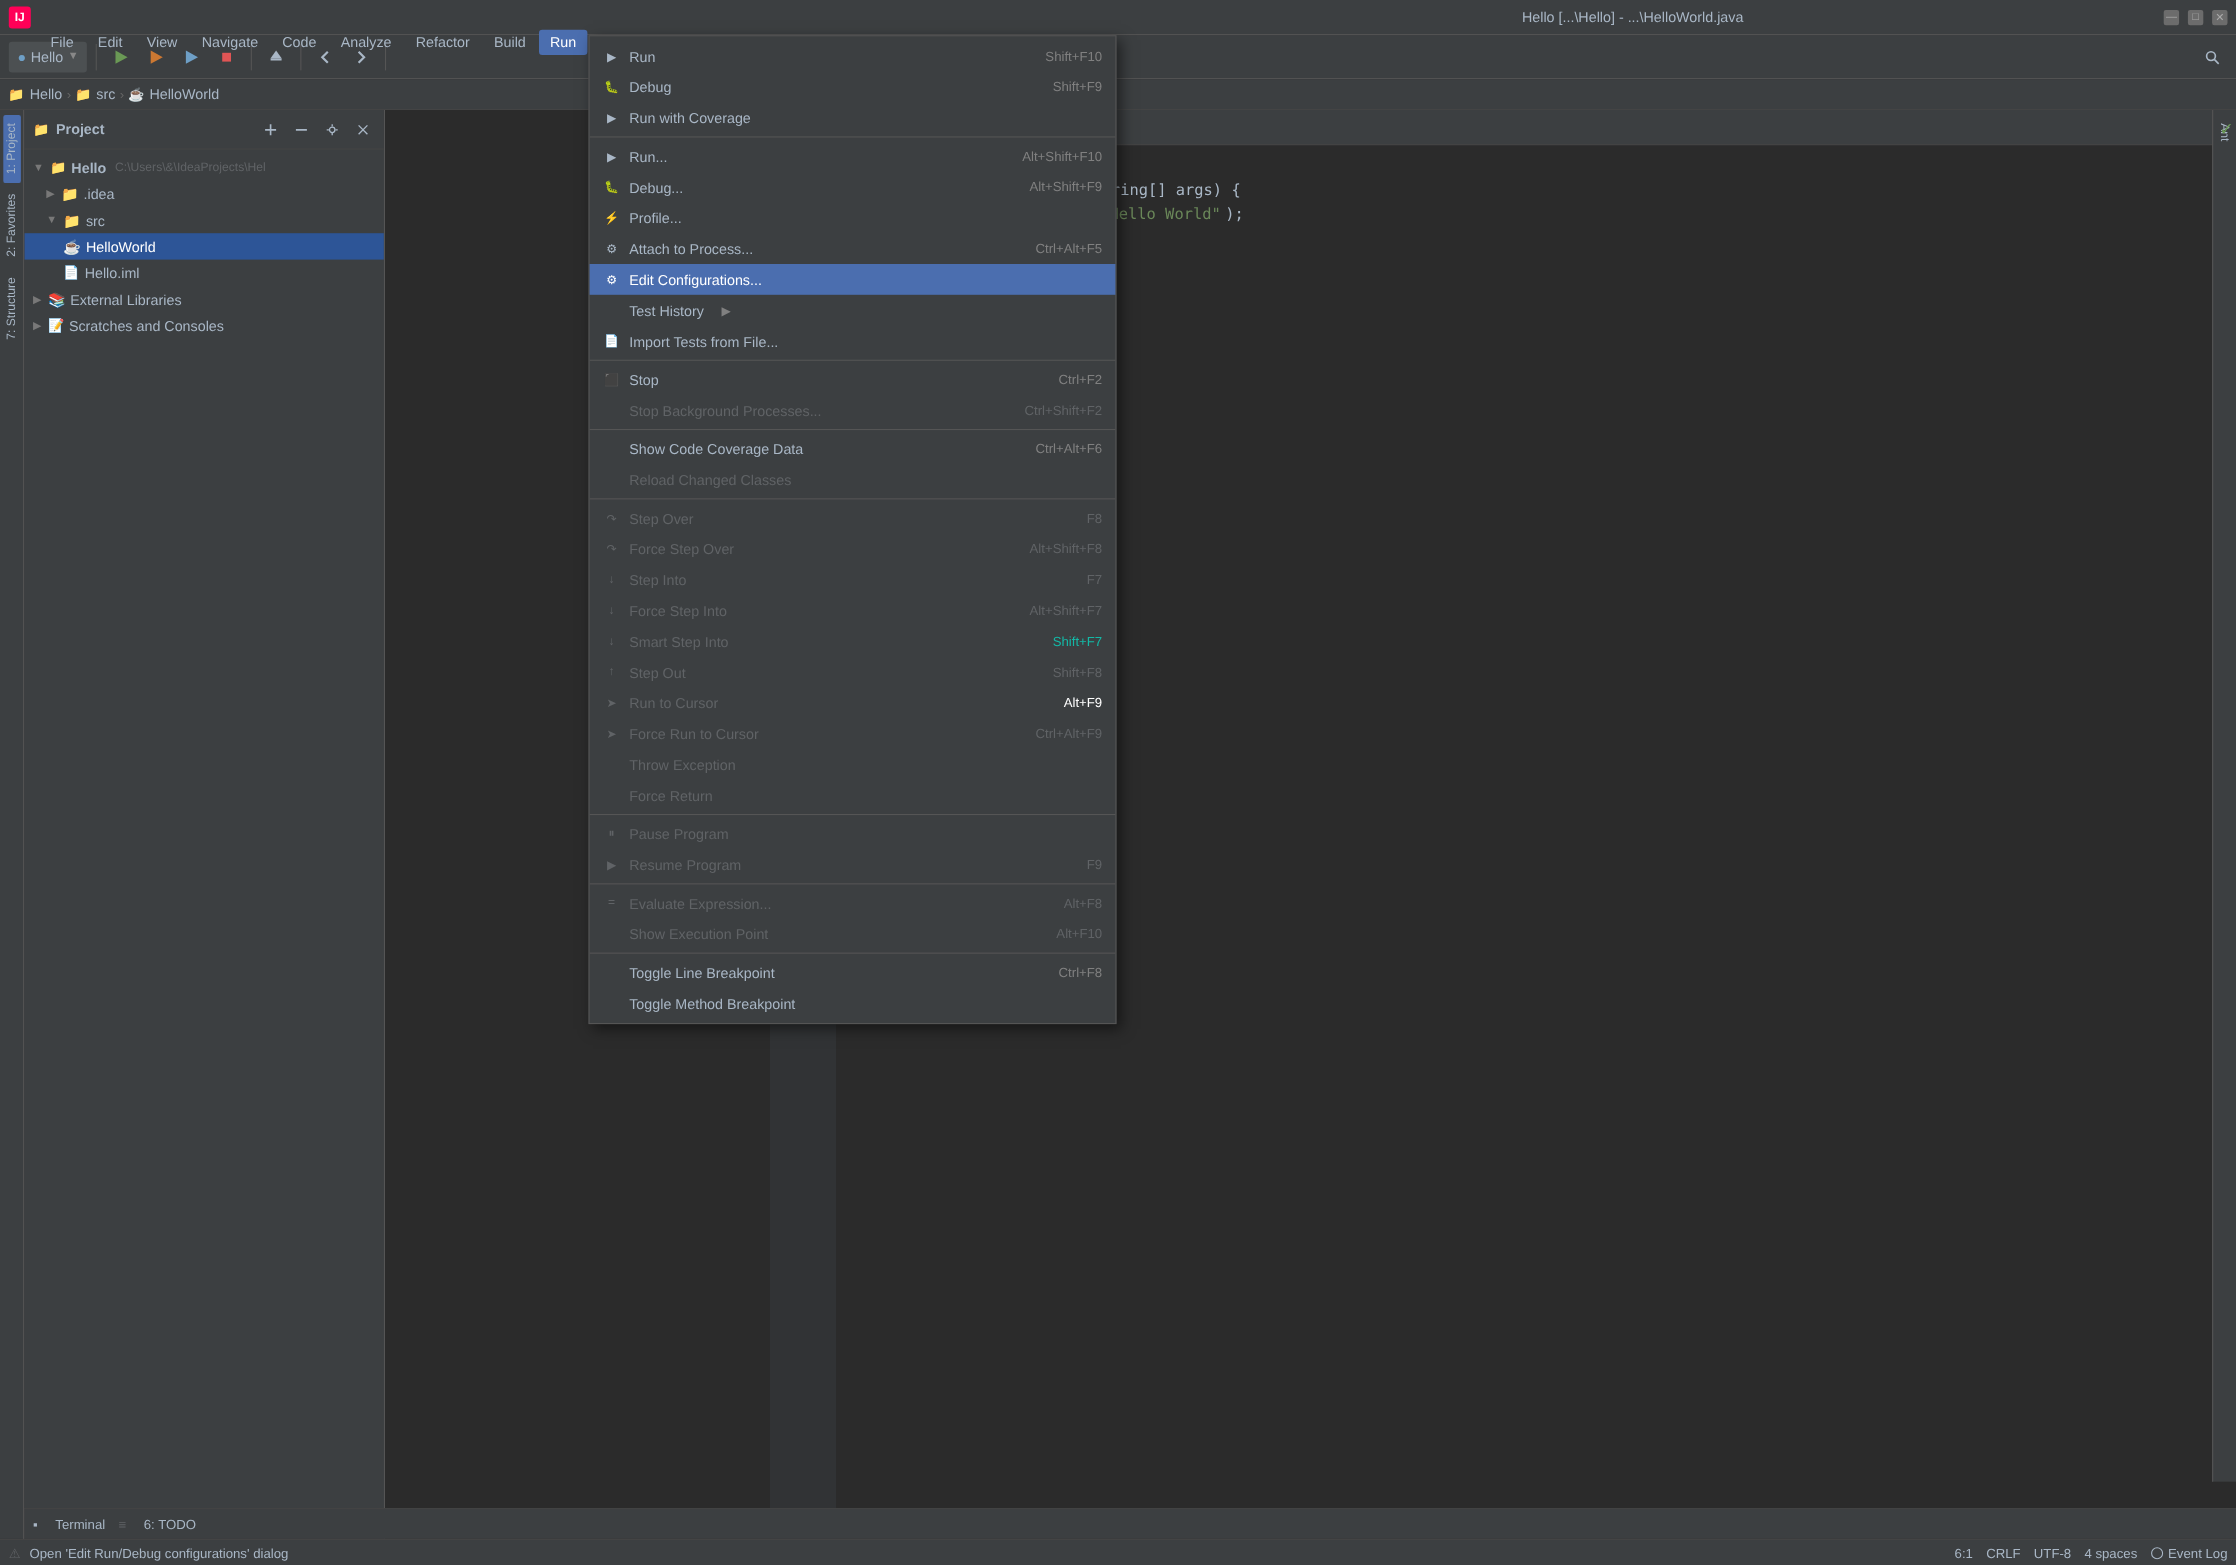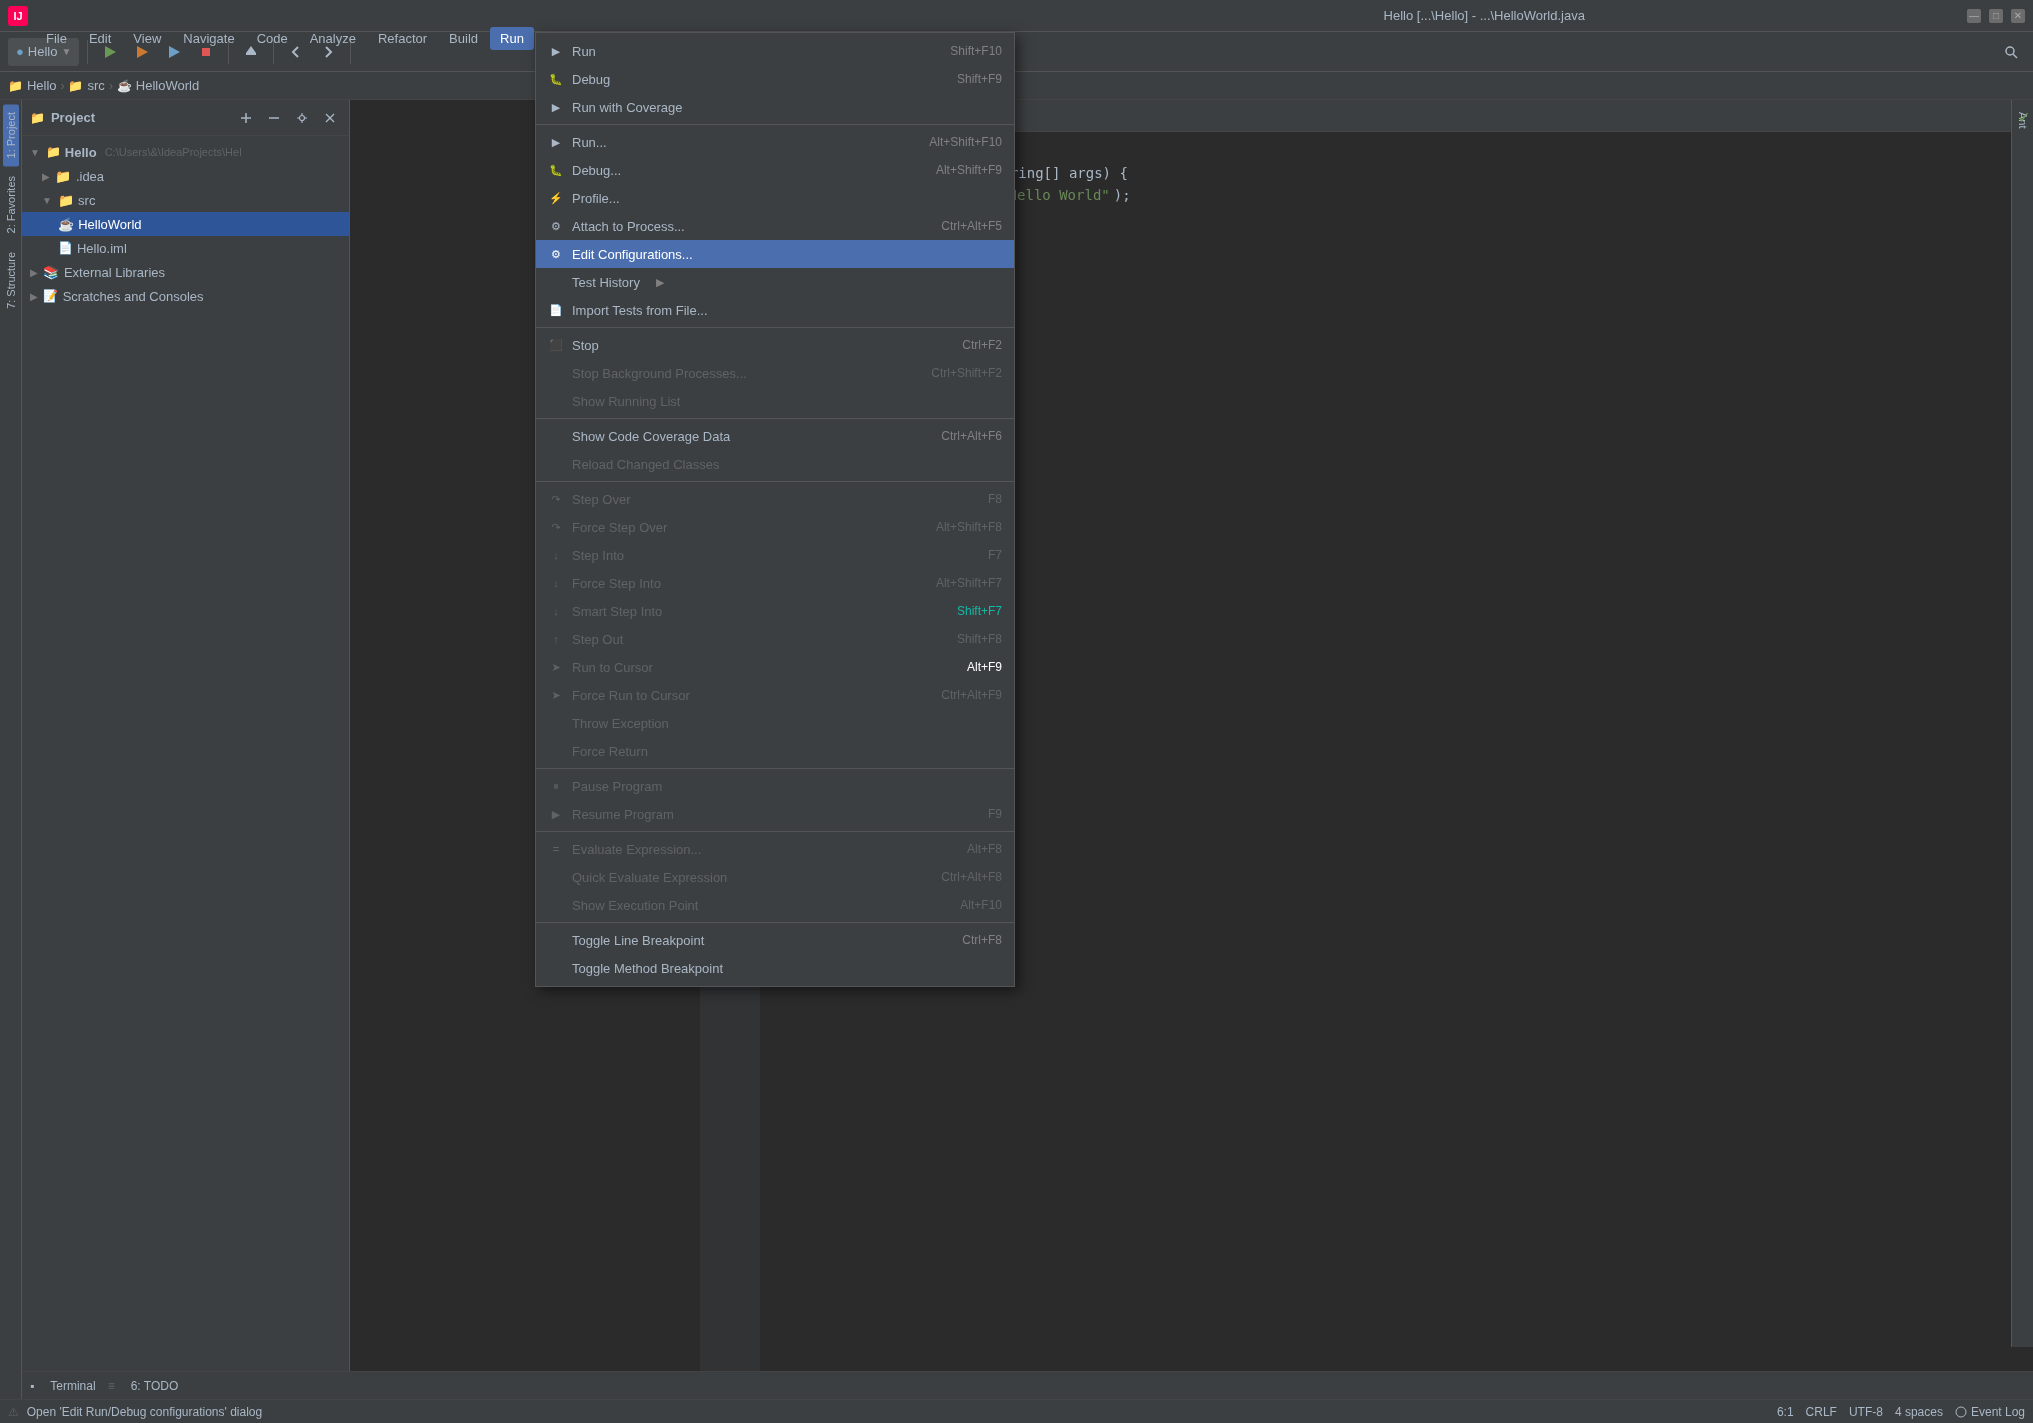--- a/index.html
+++ b/index.html
@@ -680,24 +680,20 @@
     <span>Stop</span>
     <span class="dd-shortcut">Ctrl+F2</span>
   </div>
 
   <div class="dd-item disabled">
     <span class="dd-icon"></span>
     <span>Stop Background Processes...</span>
     <span class="dd-shortcut" style="color:#606366;">Ctrl+Shift+F2</span>
   </div>
 
-  <div class="dd-item disabled">
-    <span class="dd-icon"></span>
-    <span>Show Running List</span>
-  </div>
 
   <div class="dd-separator"></div>
 
   <div class="dd-item">
     <span class="dd-icon"></span>
     <span>Show Code Coverage Data</span>
     <span class="dd-shortcut">Ctrl+Alt+F6</span>
   </div>
 
   <div class="dd-item disabled">
@@ -779,25 +775,20 @@
   </div>
 
   <div class="dd-separator"></div>
 
   <div class="dd-item disabled">
     <span class="dd-icon">=</span>
     <span>Evaluate Expression...</span>
     <span class="dd-shortcut" style="color:#606366;">Alt+F8</span>
   </div>
 
-  <div class="dd-item disabled">
-    <span class="dd-icon"></span>
-    <span>Quick Evaluate Expression</span>
-    <span class="dd-shortcut" style="color:#606366;">Ctrl+Alt+F8</span>
-  </div>
 
   <div class="dd-item disabled">
     <span class="dd-icon"></span>
     <span>Show Execution Point</span>
     <span class="dd-shortcut" style="color:#606366;">Alt+F10</span>
   </div>
 
   <div class="dd-separator"></div>
 
   <div class="dd-item">

